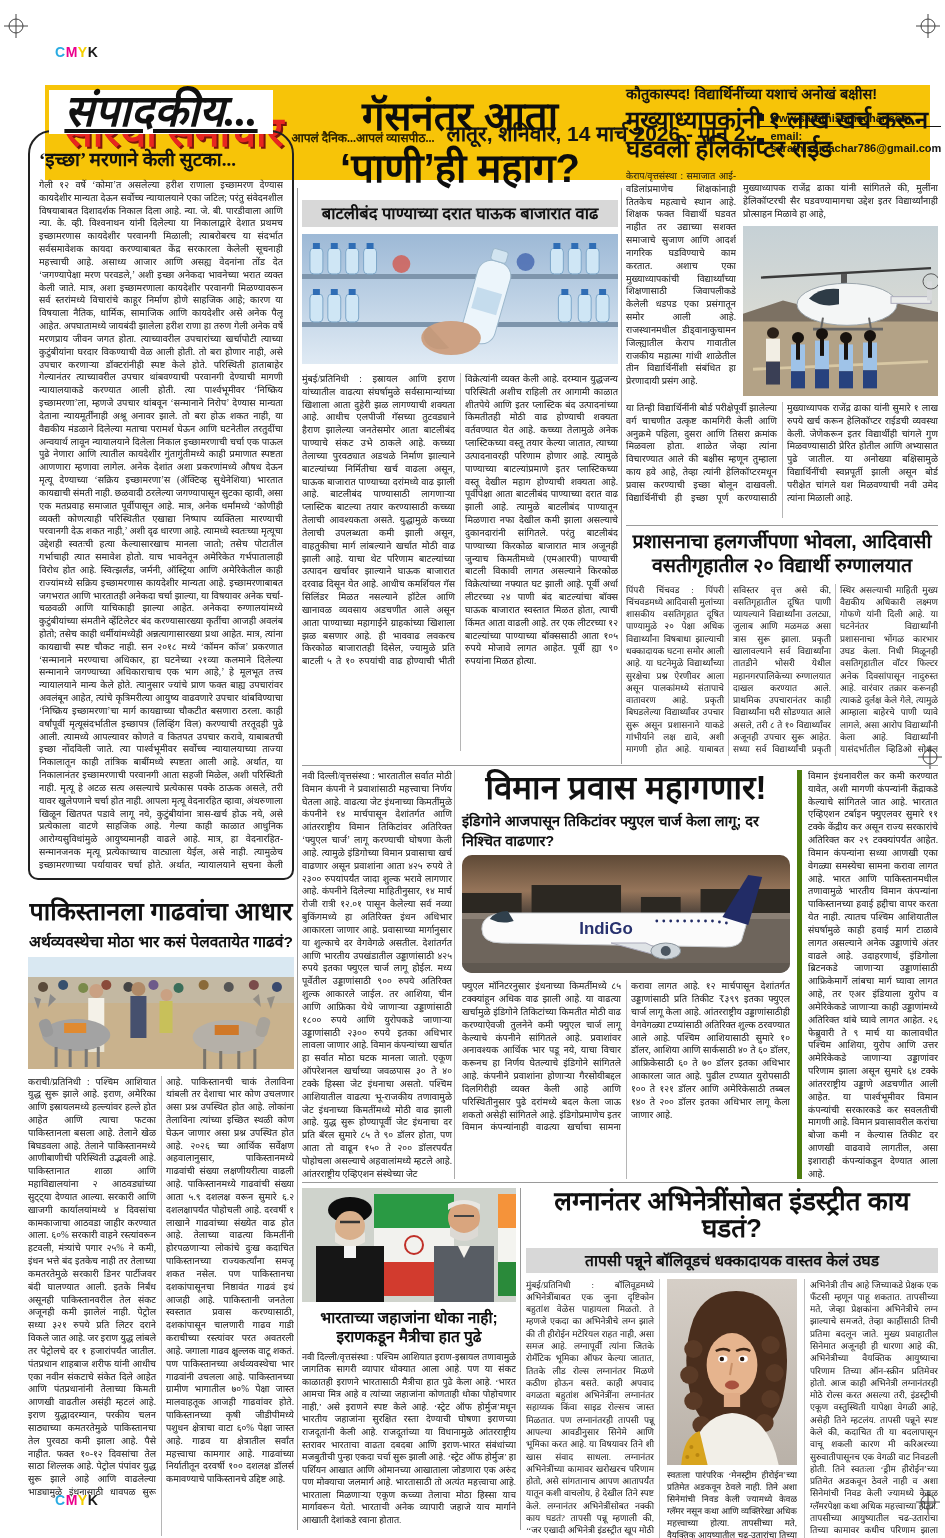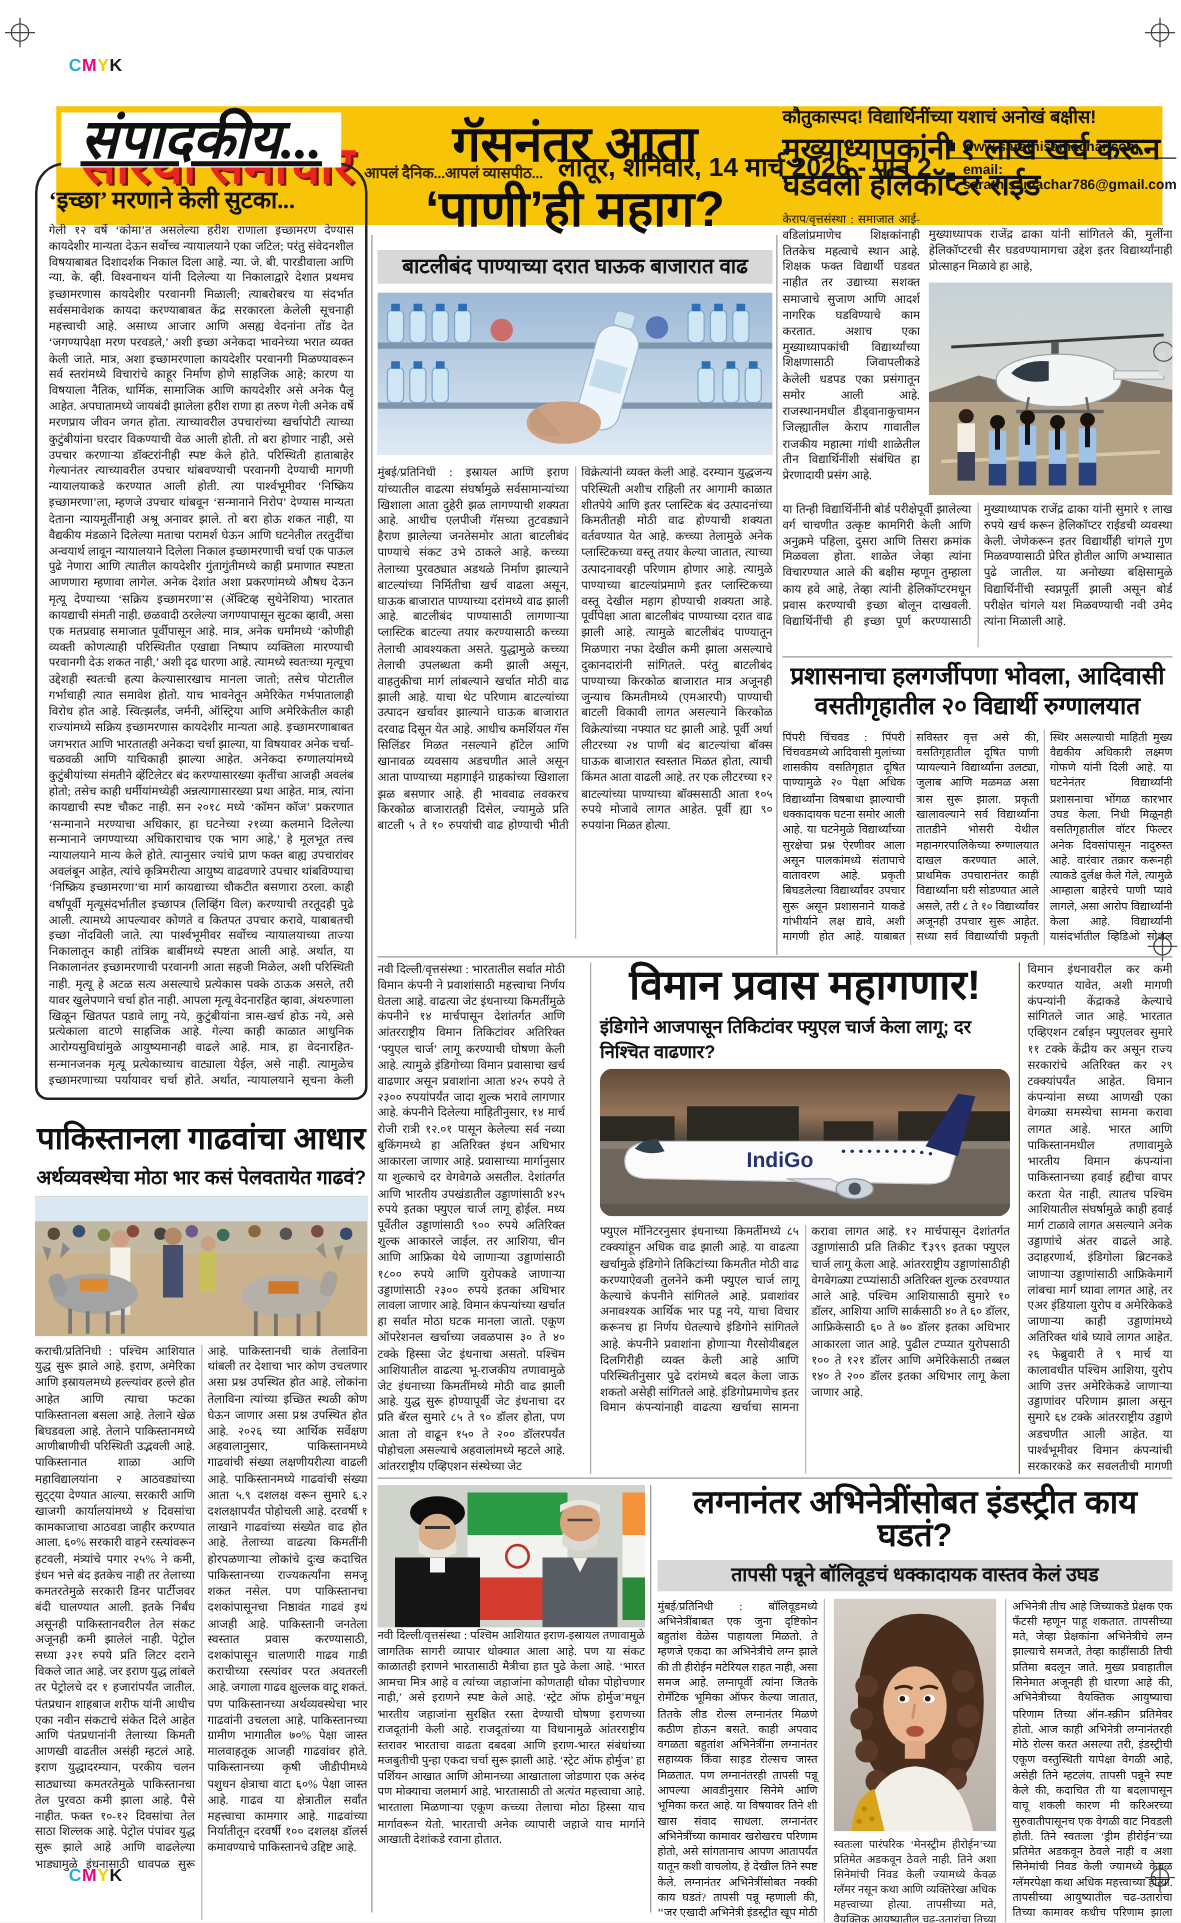--- a/index.html
+++ b/index.html
@@ -53,27 +53,27 @@
   .heli-right{flex:1;display:flex;flex-direction:column;gap:4px;margin-top:12px;}
   .heli-cap{height:40px;overflow:hidden;}
   .heli-photo{flex:1;}
   .heli-below{margin-top:6px;height:116px;}
   
   #hostel{position:absolute;left:626px;top:530px;width:312px;height:232px;}
   .hostel-head{font-size:19.5px;font-weight:bold;text-align:center;line-height:1.22;margin-bottom:6px;}
   .hostel-body{height:172px;font-size:8.9px;}
   
   #airline{position:absolute;left:302px;top:770px;width:636px;height:409px;display:flex;box-sizing:border-box;}
-  .a-colA{width:150px;flex:none;border-right:1px solid #aaa;padding-right:20px;height:409px;}
+  .a-colA{width:150px;flex:none;border-right:1px solid #aaa;padding-right:2px;height:409px;}
   .a-center{width:328px;flex:none;padding:0 7px;display:flex;flex-direction:column;}
   .a-head{font-size:33px;font-weight:bold;text-align:center;line-height:1.1;}
   .a-sub{font-size:14.5px;font-weight:bold;margin:4px 0 5px;}
   .a-photo{height:118px;border-radius:10px;}
   .a-below{margin-top:7px;flex:1;}
-  .a-col3{flex:1;border-left:1px solid #4d7c0f;padding-left:6px;height:409px;}
+  .a-col3{flex:1;border-left:5px solid #4d7c0f;padding-left:6px;height:409px;}
   
   #pak{position:absolute;left:28px;top:898px;width:266px;height:632px;}
   .pak-head{font-size:25px;font-weight:bold;text-align:center;line-height:1.1;}
   .pak-sub{font-size:15.5px;font-weight:bold;text-align:center;margin:4px 0 5px;}
   .pak-photo{height:112px;}
   .pak-body{margin-top:7px;height:460px;}
   
   #iran{position:absolute;left:302px;top:1188px;width:214px;height:342px;}
   .iran-photo{height:114px;}
   .iran-head{font-size:15.5px;font-weight:bold;text-align:center;line-height:1.25;margin:6px 0 4px;}
@@ -426,20 +426,21 @@
         <g>
           <ellipse cx="162" cy="30" rx="16" ry="17" fill="#d9a57e"></ellipse>
           <path d="M146,22 q16,-12 32,0 l0,-6 q-16,-8 -32,0 Z" fill="#e8e6e2"></path>
           <path d="M148,38 q14,14 28,0 l0,10 q-14,10 -28,0 Z" fill="#dcd9d4"></path>
           <line x1="152" y1="28" x2="172" y2="28" stroke="#444" stroke-width="2"></line>
           <rect x="132" y="58" width="60" height="56" fill="#585d64"></rect>
           <path d="M156,58 l6,12 l6,-12 Z" fill="#f4f2ec"></path>
         </g>
       </svg>
     </div>
+    <div class="iran-head hl">भारताच्या जहाजांना धोका नाही; इराणकडून मैत्रीचा हात पुढे</div>
     <div class="iran-body art-text">नवी दिल्ली/वृत्तसंस्था : पश्चिम आशियात इराण-इस्रायल तणावामुळे जागतिक सागरी व्यापार धोक्यात आला आहे. पण या संकट काळातही इराणने भारतासाठी मैत्रीचा हात पुढे केला आहे. ‘भारत आमचा मित्र आहे व त्यांच्या जहाजांना कोणताही धोका पोहोचणार नाही,’ असे इराणने स्पष्ट केले आहे. ‘स्ट्रेट ऑफ होर्मुज’मधून भारतीय जहाजांना सुरक्षित रस्ता देण्याची घोषणा इराणच्या राजदूतांनी केली आहे. राजदूतांच्या या विधानामुळे आंतरराष्ट्रीय स्तरावर भारताचा वाढता दबदबा आणि इराण-भारत संबंधांच्या मजबुतीची पुन्हा एकदा चर्चा सुरू झाली आहे. ‘स्ट्रेट ऑफ होर्मुज’ हा पर्शियन आखात आणि ओमानच्या आखाताला जोडणारा एक अरुंद पण मोक्याचा जलमार्ग आहे. भारतासाठी तो अत्यंत महत्त्वाचा आहे. भारताला मिळणाऱ्या एकूण कच्च्या तेलाचा मोठा हिस्सा याच मार्गावरून येतो. भारताची अनेक व्यापारी जहाजे याच मार्गाने आखाती देशांकडे रवाना होतात.</div>
   </section>
 
   <section id="taapsee">
     <div class="tp-head hl">लग्नानंतर अभिनेत्रींसोबत इंडस्ट्रीत काय घडतं?</div>
     <div class="graybar tp-bar hl">तापसी पन्नूने बॉलिवूडचं धक्कादायक वास्तव केलं उघड</div>
     <div class="tp-row">
       <div class="tp-col1 art-text">मुंबई/प्रतिनिधी : बॉलिवूडमध्ये अभिनेत्रींबाबत एक जुना दृष्टिकोन बहुतांश वेळेस पाहायला मिळतो. ते म्हणजे एकदा का अभिनेत्रीचे लग्न झाले की ती हीरोईन मटेरियल राहत नाही, असा समज आहे. लग्नापूर्वी त्यांना जितके रोमँटिक भूमिका ऑफर केल्या जातात, तितके लीड रोल्स लग्नानंतर मिळणे कठीण होऊन बसते. काही अपवाद वगळता बहुतांश अभिनेत्रींना लग्नानंतर सहाय्यक किंवा साइड रोल्सच जास्त मिळतात. पण लग्नानंतरही तापसी पन्नू आपल्या आवडीनुसार सिनेमे आणि भूमिका करत आहे. या विषयावर तिने शी खास संवाद साधला. लग्नानंतर अभिनेत्रींच्या कामावर खरोखरच परिणाम होतो, असे सांगतानाच आपण आतापर्यंत यातून कशी वाचलोय, हे देखील तिने स्पष्ट केले. लग्नानंतर अभिनेत्रींसोबत नक्की काय घडतं? तापसी पन्नू म्हणाली की, ‘‘जर एखादी अभिनेत्री इंडस्ट्रीत खूप मोठी स्टार बनली असेल, तर कदाचित तिला फारसा फरक पडणार नाही. पण बहुतांश अभिनेत्रींसाठी लग्नानंतर गोष्टी बदलतात. इंडस्ट्रीत आजही असा विचार प्रवाह आहे की, एक यशस्वी</div>
       <div class="tp-mid">
         <div class="photo tp-photo">

